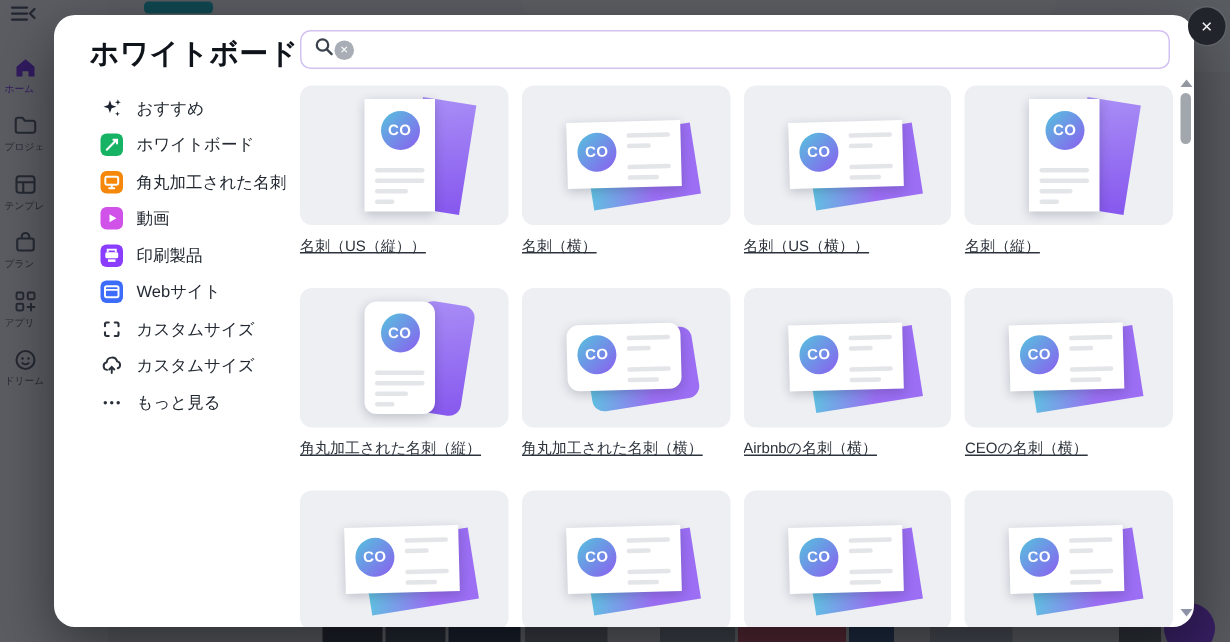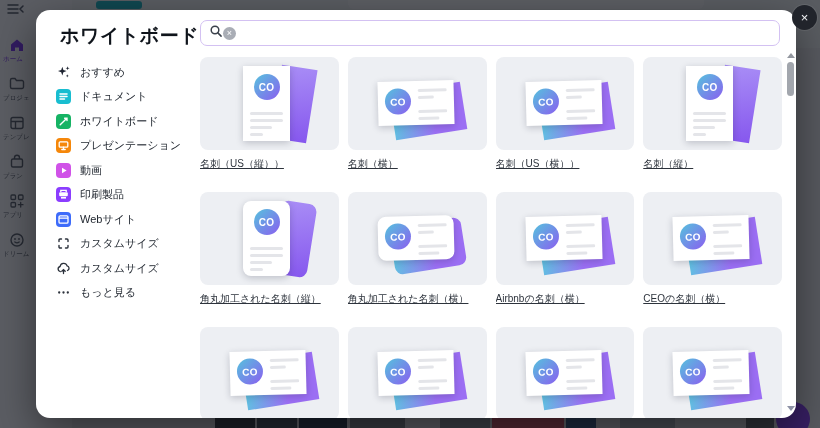--- a/index.html
+++ b/index.html
@@ -23,21 +23,21 @@
   
   .modal{position:absolute;left:36px;top:10px;width:760px;height:408px;background:#fff;
          border-radius:14px;box-shadow:0 14px 40px rgba(0,0,0,.45);overflow:hidden;}
   .modal-title{position:absolute;left:24px;top:13px;font-size:19px;font-weight:700;color:#0f141b;letter-spacing:.5px;}
   .searchbar{position:absolute;left:164px;top:10px;width:580px;height:26px;box-sizing:border-box;
              border:1.5px solid #d3c1f2;border-radius:7px;background:#fff;display:flex;align-items:center;padding:0 8px;}
   .searchbar input{border:0;outline:0;flex:1;font-size:11.5px;color:#2c323b;font-family:inherit;background:transparent;margin-left:6px;}
   .clear-btn{width:13px;height:13px;border-radius:50%;background:#a9adb5;color:#fff;font-size:9px;
              line-height:13px;text-align:center;cursor:pointer;flex:none;}
 
-  .nav{position:absolute;left:20px;top:50px;width:144px;}
+  .nav{position:absolute;left:31px;top:50px;width:144px;}
   .nav-item{display:flex;align-items:center;height:24.5px;cursor:pointer;}
   .nav-icon{width:15px;height:15px;flex:none;display:flex;align-items:center;justify-content:center;}
   .nav-icon.tile{border-radius:4px;}
   .nav-icon svg{display:block;}
   .nav-label{margin-left:9px;font-size:11px;color:#222831;white-space:nowrap;}
 
   .grid{position:absolute;left:164px;top:47px;width:582px;display:grid;
         grid-template-columns:repeat(4,1fr);column-gap:9px;row-gap:21px;}
   .thumb{height:93px;background:#edeff3;border-radius:8px;position:relative;overflow:hidden;}
   .back{position:absolute;}
@@ -167,43 +167,35 @@
           <span class="nav-icon" style="color: rgb(29, 35, 48);">
             <svg width="15" height="15" viewBox="0 0 15 15">
               <path d="M6.3 1.8l1.1 3.2 3.2 1.1-3.2 1.1-1.1 3.2-1.1-3.2L2 6.1l3.2-1.1z" fill="currentColor"></path>
               <path d="M11.6 1.2l.5 1.5 1.5.5-1.5.5-.5 1.5-.5-1.5-1.5-.5 1.5-.5z" fill="currentColor"></path>
               <path d="M11.3 9.3l.4 1.2 1.2.4-1.2.4-.4 1.2-.4-1.2-1.2-.4 1.2-.4z" fill="currentColor"></path>
             </svg>
           </span>
           <span class="nav-label">おすすめ</span>
         </div>
         <div class="nav-item">
-          <span class="nav-icon tile" style="background: rgb(24, 189, 208);">
-            <svg width="15" height="15" viewBox="0 0 15 15">
-              <path d="M4 5h7M4 7.5h7M4 10h4.5" stroke="#fff" stroke-width="1.5" stroke-linecap="round"></path>
-            </svg>
-          </span>
-          <span class="nav-label">ドキュメント</span>
-        </div>
-        <div class="nav-item">
           <span class="nav-icon tile" style="background: rgb(22, 179, 100);">
             <svg width="15" height="15" viewBox="0 0 15 15">
               <path d="M4.2 10.8l6.4-6.4M8.6 4.2h2.4v2.4" stroke="#fff" stroke-width="1.4" fill="none" stroke-linecap="round"></path>
             </svg>
           </span>
           <span class="nav-label">ホワイトボード</span>
         </div>
         <div class="nav-item">
           <span class="nav-icon tile" style="background: rgb(245, 135, 10);">
             <svg width="15" height="15" viewBox="0 0 15 15">
               <rect x="3.2" y="3.8" width="8.6" height="5.4" rx="1" stroke="#fff" stroke-width="1.3" fill="none"></rect>
               <path d="M7.5 9.2v2M5.8 11.5h3.4" stroke="#fff" stroke-width="1.3" stroke-linecap="round"></path>
             </svg>
           </span>
-          <span class="nav-label">プレゼンテーション</span>
+          <span class="nav-label">角丸加工された名刺</span>
         </div>
         <div class="nav-item">
           <span class="nav-icon tile" style="background: rgb(208, 82, 232);">
             <svg width="15" height="15" viewBox="0 0 15 15">
               <path d="M6 4.8l4.6 2.7L6 10.2z" fill="#fff"></path>
             </svg>
           </span>
           <span class="nav-label">動画</span>
         </div>
         <div class="nav-item">

